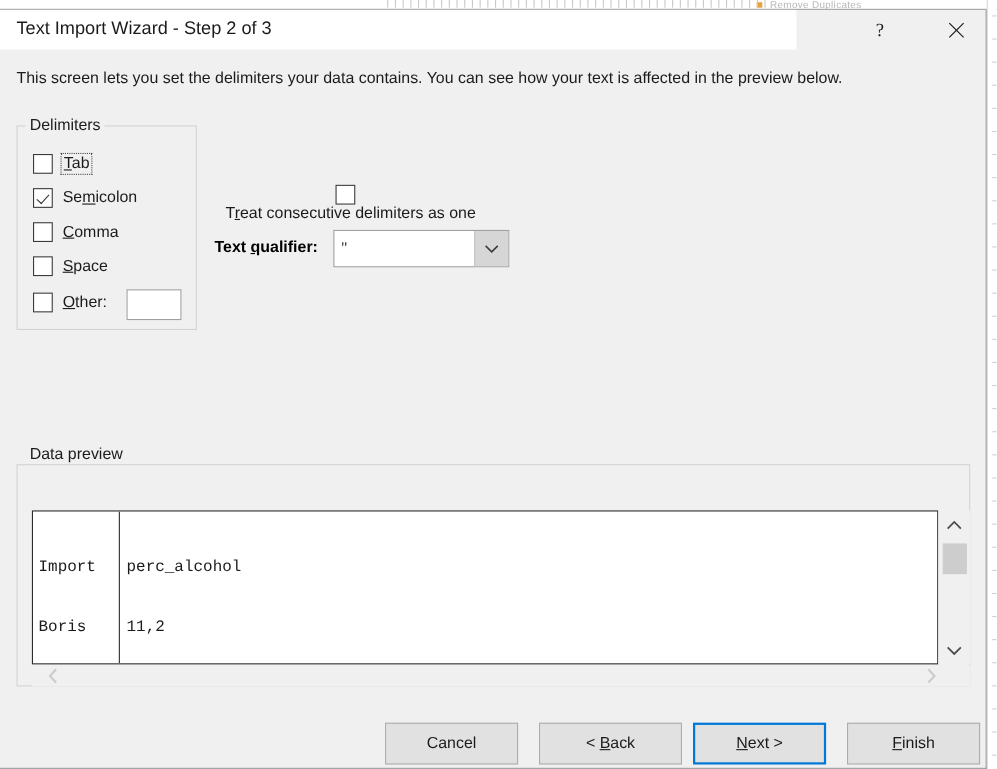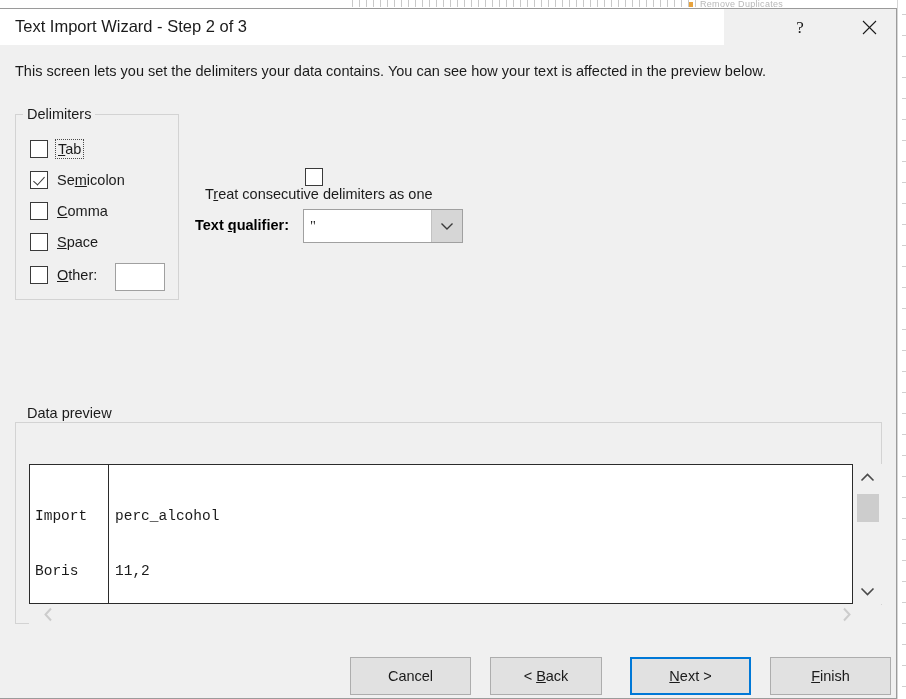--- a/index.html
+++ b/index.html
@@ -324,21 +324,21 @@
     font-size: 14.5px;
     color: #1b1b1b;
     cursor: default;
     padding: 0;
     white-space: nowrap;
   }
   .btn.default {
     border: 2px solid #0078d7;
   }
   #btn-cancel { left: 350px; width: 121px; }
-  #btn-back   { left: 490px; width: 112px; }
+  #btn-back   { left: 490px; width: 130px; }
   #btn-next   { left: 630px; width: 121px; }
   #btn-finish { left: 770px; width: 121px; }
 </style>
 </head>
 <body>
 
 <div class="bg-strip">
   <div class="bg-ghost-dot"></div>
   <div class="bg-ghost-text">Remove Duplicates</div>
 <div class="bg-tick" style="left: 352px;"></div>

